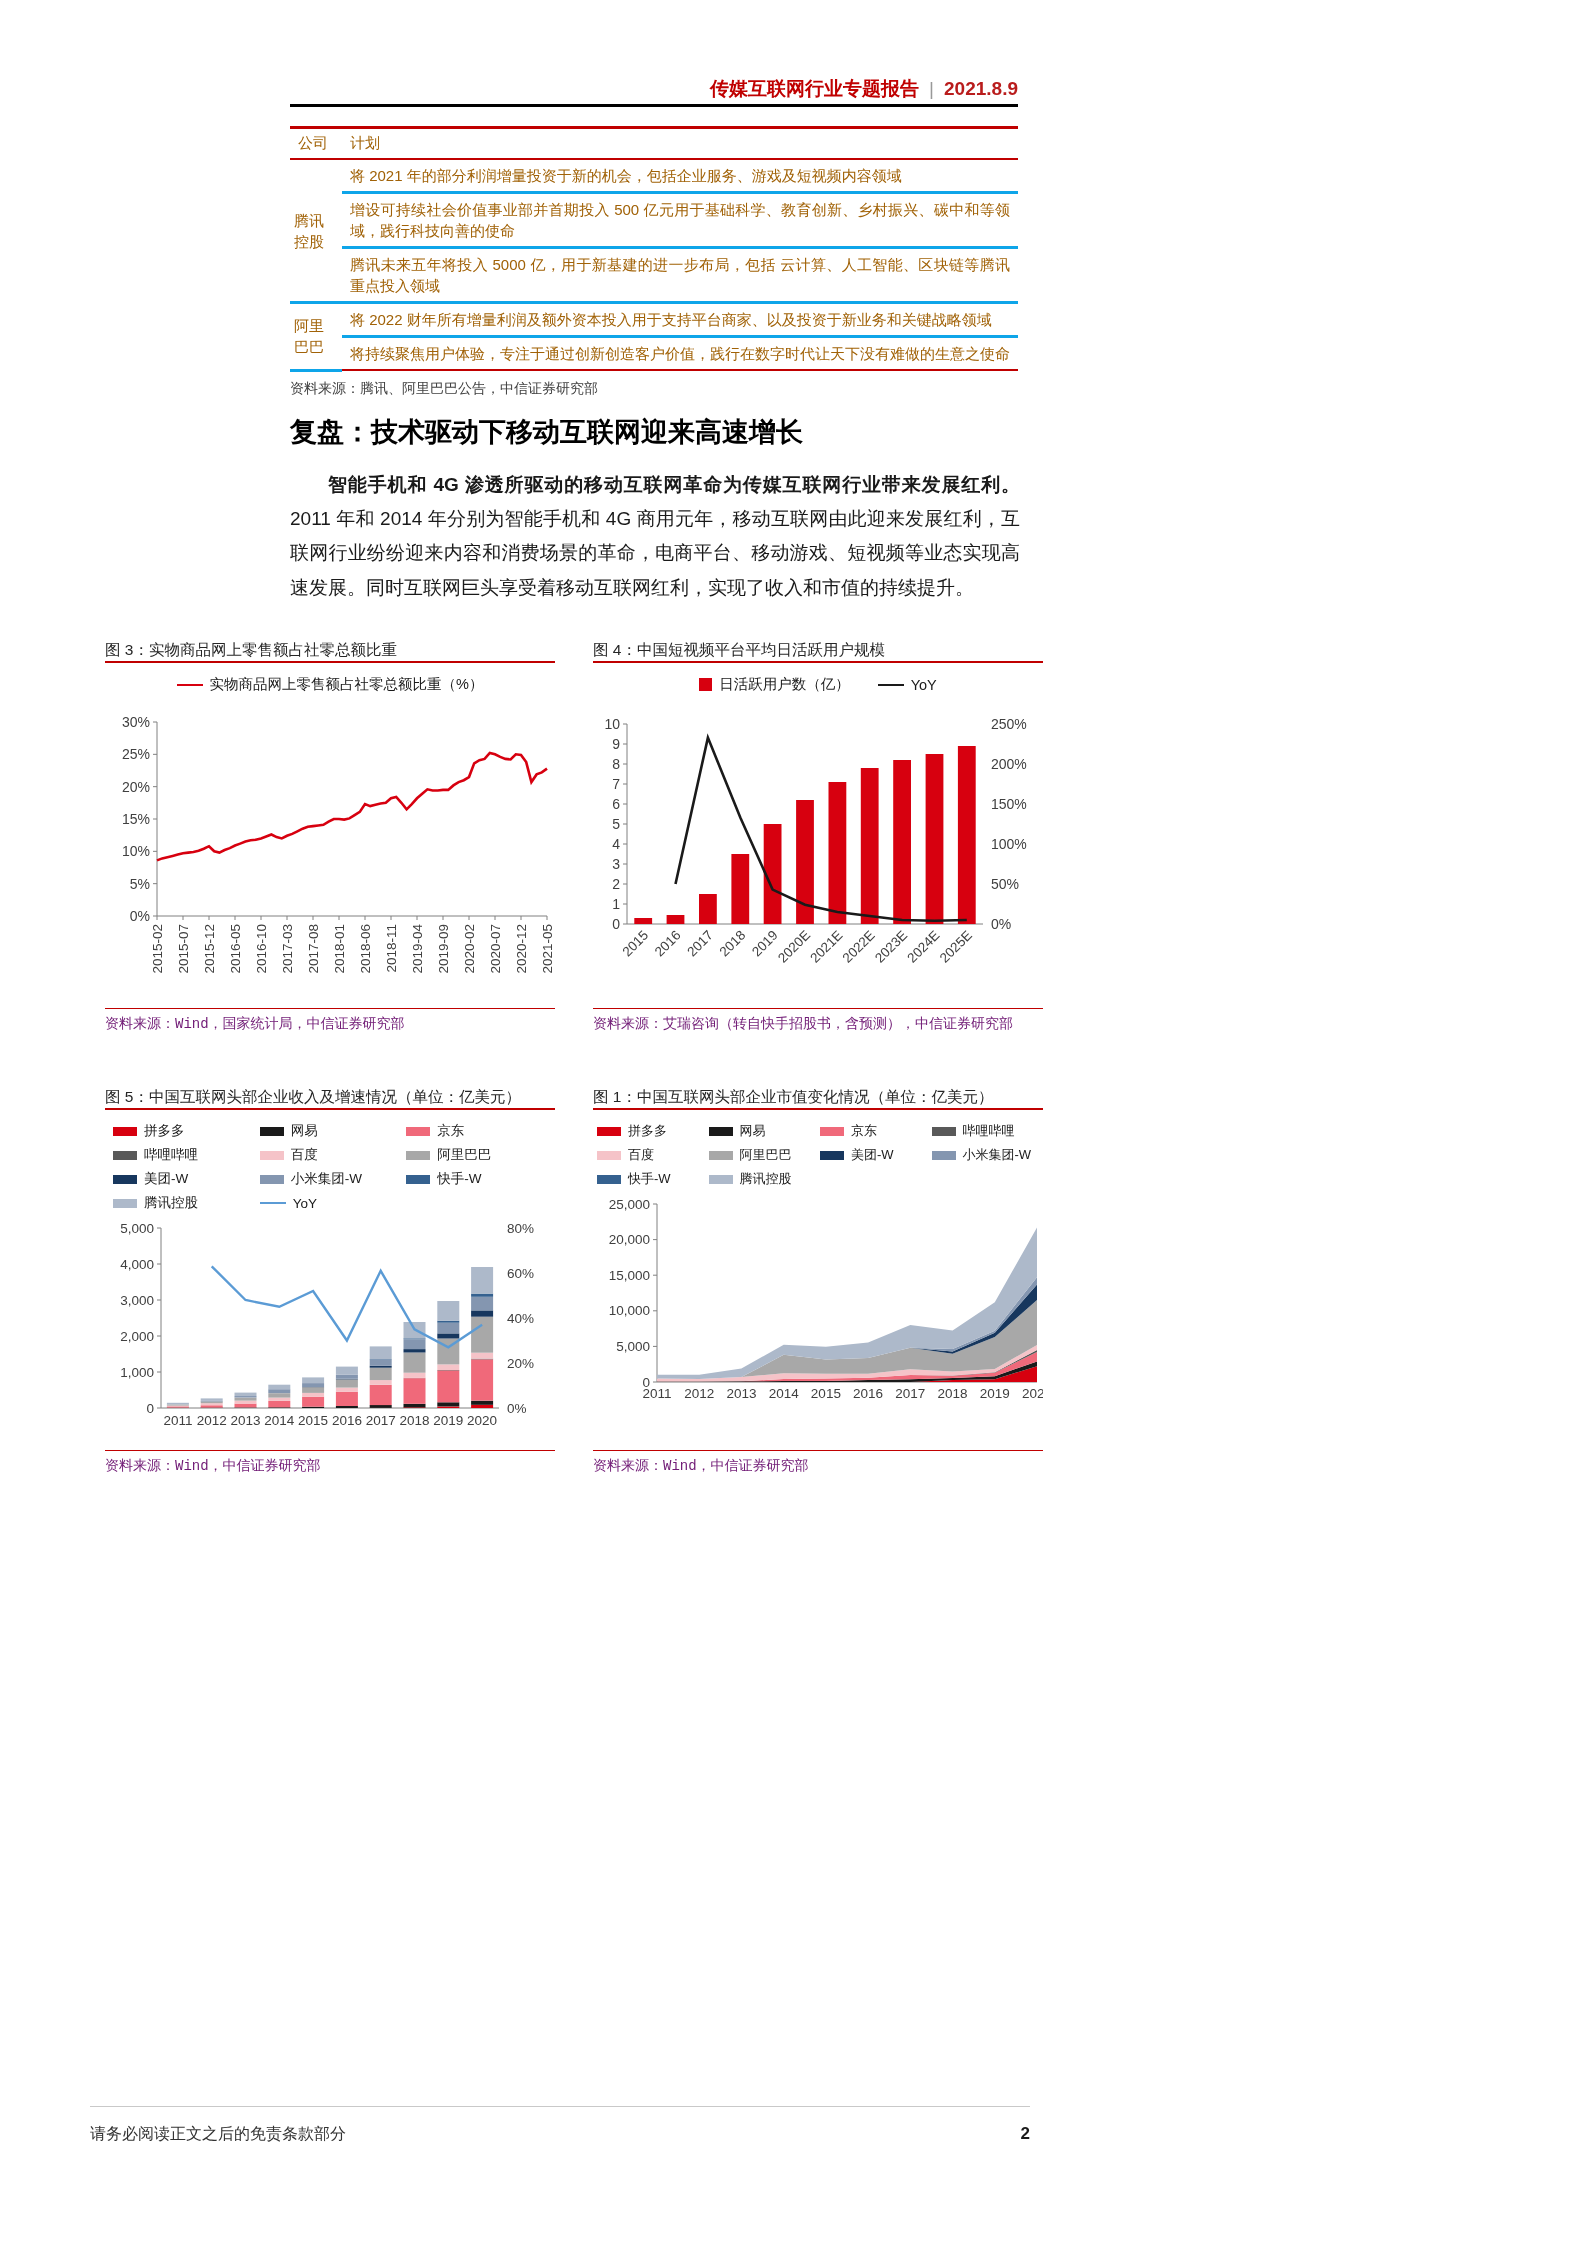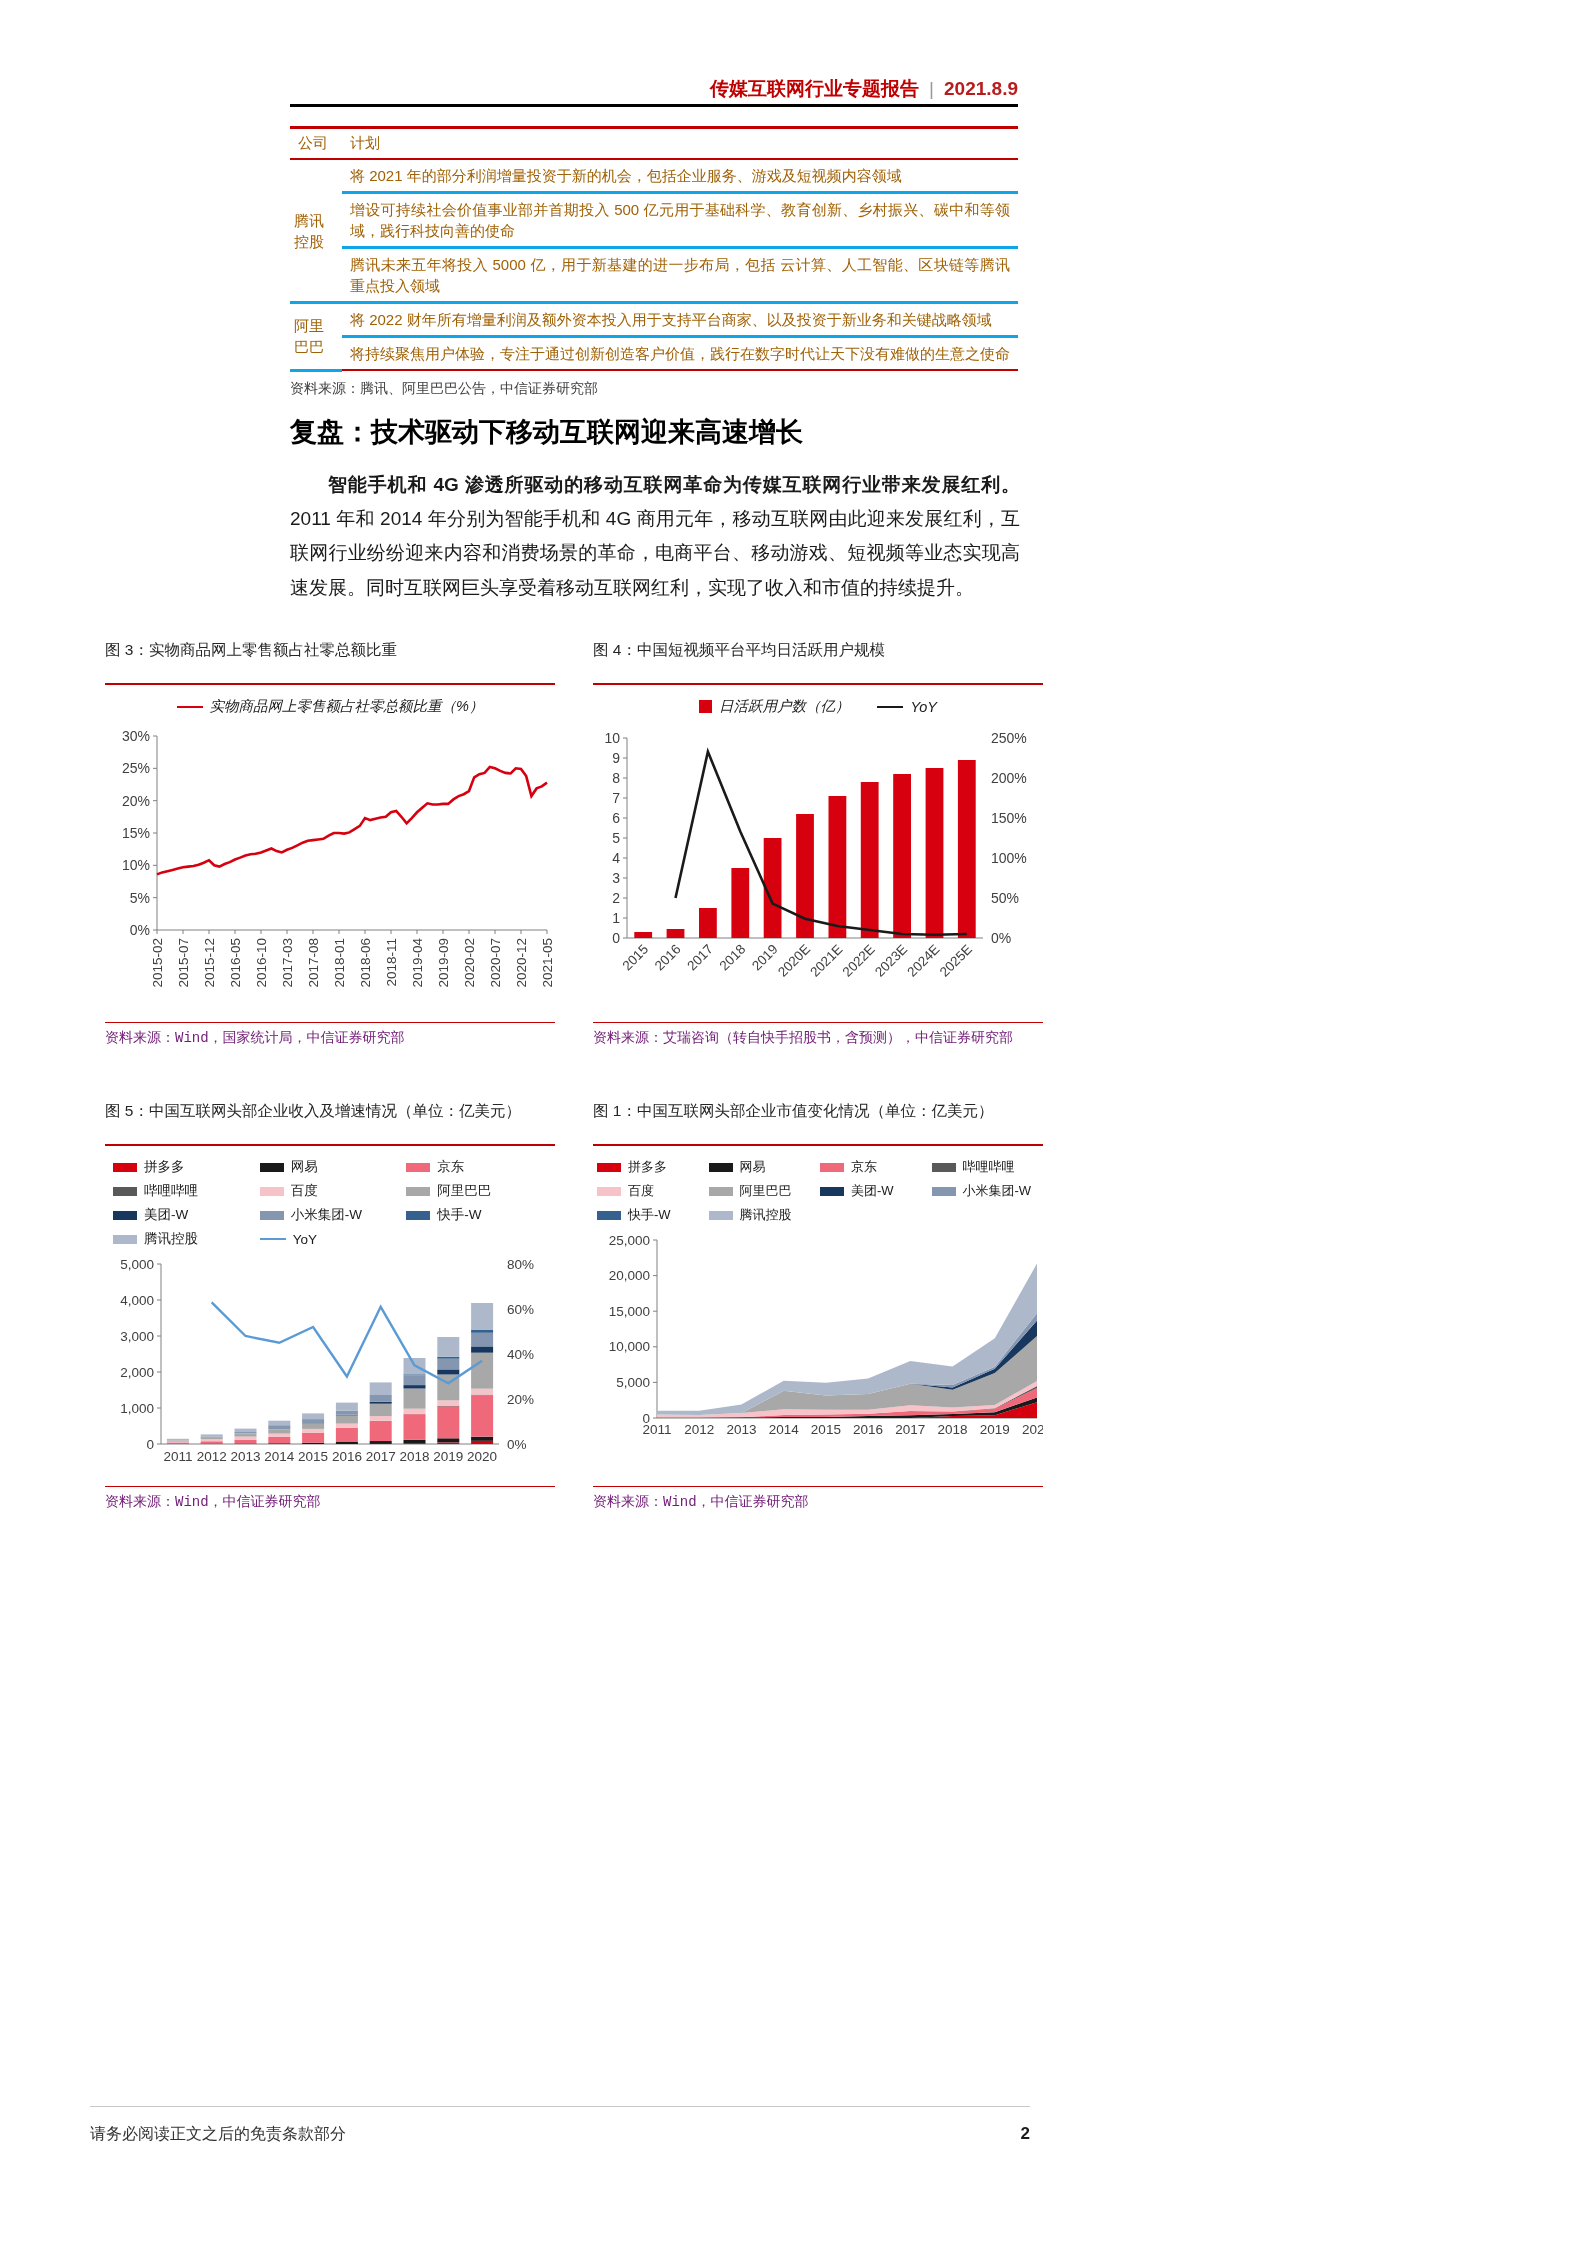--- a/index.html
+++ b/index.html
@@ -27,31 +27,31 @@
   
   .section{position:absolute;left:290px;top:414px;width:730px;}
   .sec-h{font-size:27px;font-weight:bold;color:#000;margin:0 0 18px 0;}
   .sec-p{font-size:19px;line-height:1.8;text-align:justify;text-indent:2em;margin:0;color:#1a1a1a;}
   .sec-p b{font-weight:bold;}
 
   
   .figs{position:absolute;left:105px;top:640px;width:940px;display:grid;
         grid-template-columns:450px 450px;column-gap:38px;row-gap:54px;}
   .fig{display:flex;flex-direction:column;}
-  .fig-cap{font-size:15.5px;font-weight:500;color:#262626;padding-bottom:22px;}
+  .fig-cap{font-size:15.5px;font-weight:500;color:#262626;padding-bottom:0;}
   .cap-rule{height:2px;background:#c00000;margin-bottom:8px;}
   .src-wrap{margin-top:auto;}
   .src-rule{height:1px;background:#c00000;margin-top:6px;}
   .fig-src{font-size:14px;color:#701a75;padding-top:6px;font-family:Liberation Mono, monospace;}
   svg{display:block;}
   svg text{font-family:"Liberation Sans","DejaVu Sans",sans-serif;fill:#404040;}
 
   
   .legend-center{display:flex;justify-content:center;align-items:center;gap:28px;
-                 margin:4px 0 8px;font-size:14.5px;color:#1a1a1a;font-style:italic;}
+                 margin:4px 0 16px;font-size:14.5px;color:#1a1a1a;}
   .legend-grid3{display:grid;grid-template-columns:repeat(3,1fr);gap:6px 6px;
                 margin:4px 0 8px;font-size:13.5px;color:#1a1a1a;padding:0 8px;}
   .legend-grid4{display:grid;grid-template-columns:repeat(4,1fr);gap:6px 4px;
                 margin:4px 0 8px;font-size:13px;color:#1a1a1a;padding:0 4px;}
   .lg-item{display:flex;align-items:center;gap:7px;white-space:nowrap;}
   .lg-sq{display:inline-block;flex:0 0 auto;}
   .lg-line{display:inline-block;width:26px;height:0;border-top:2.5px solid #000;flex:0 0 auto;}
 
   
   .ft-rule{position:absolute;left:90px;top:2106px;width:940px;height:1px;background:#c9c9c9;}

